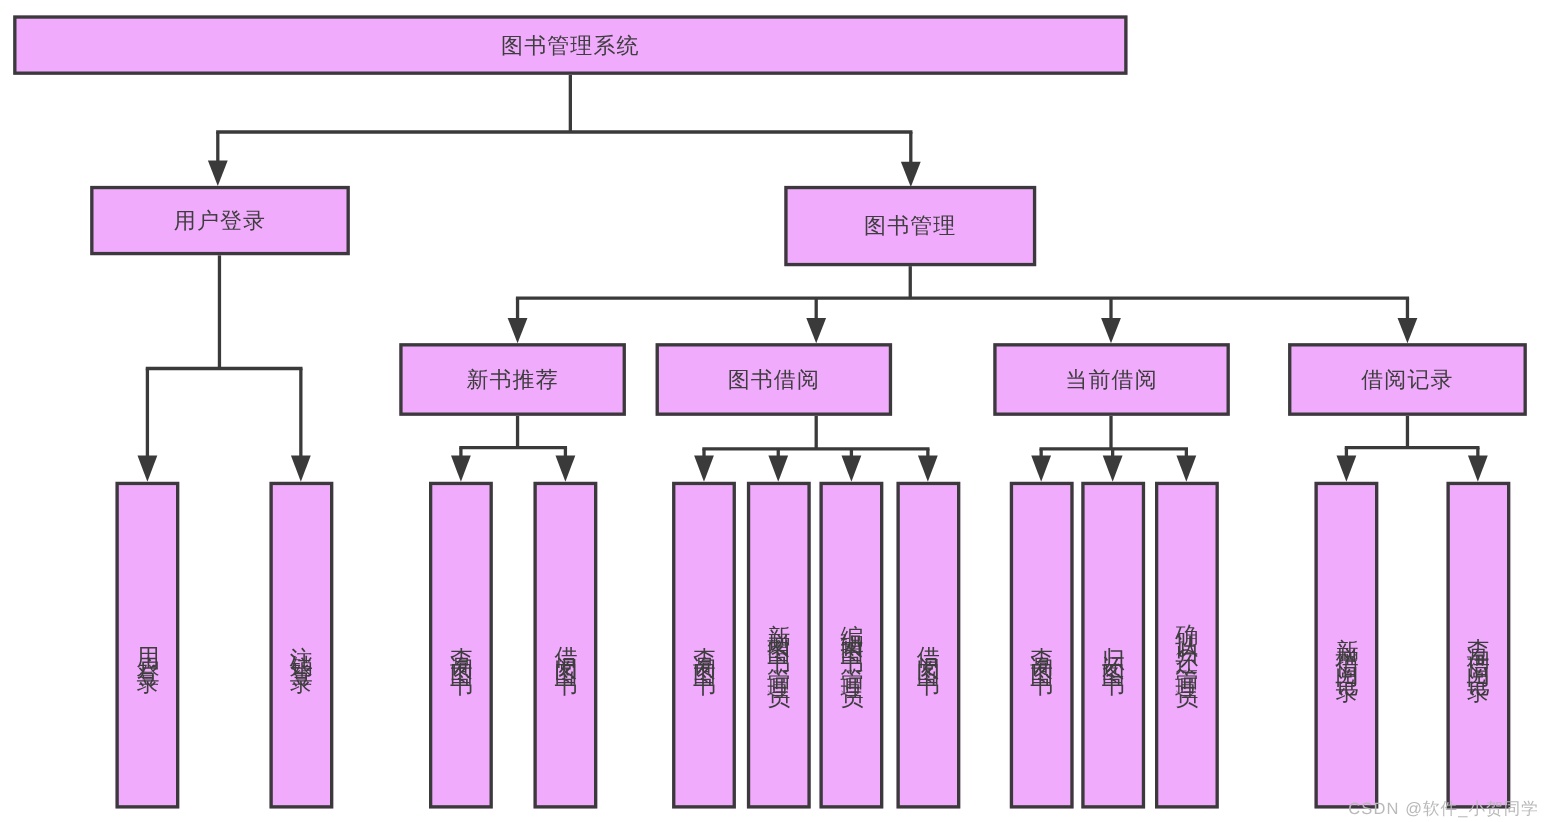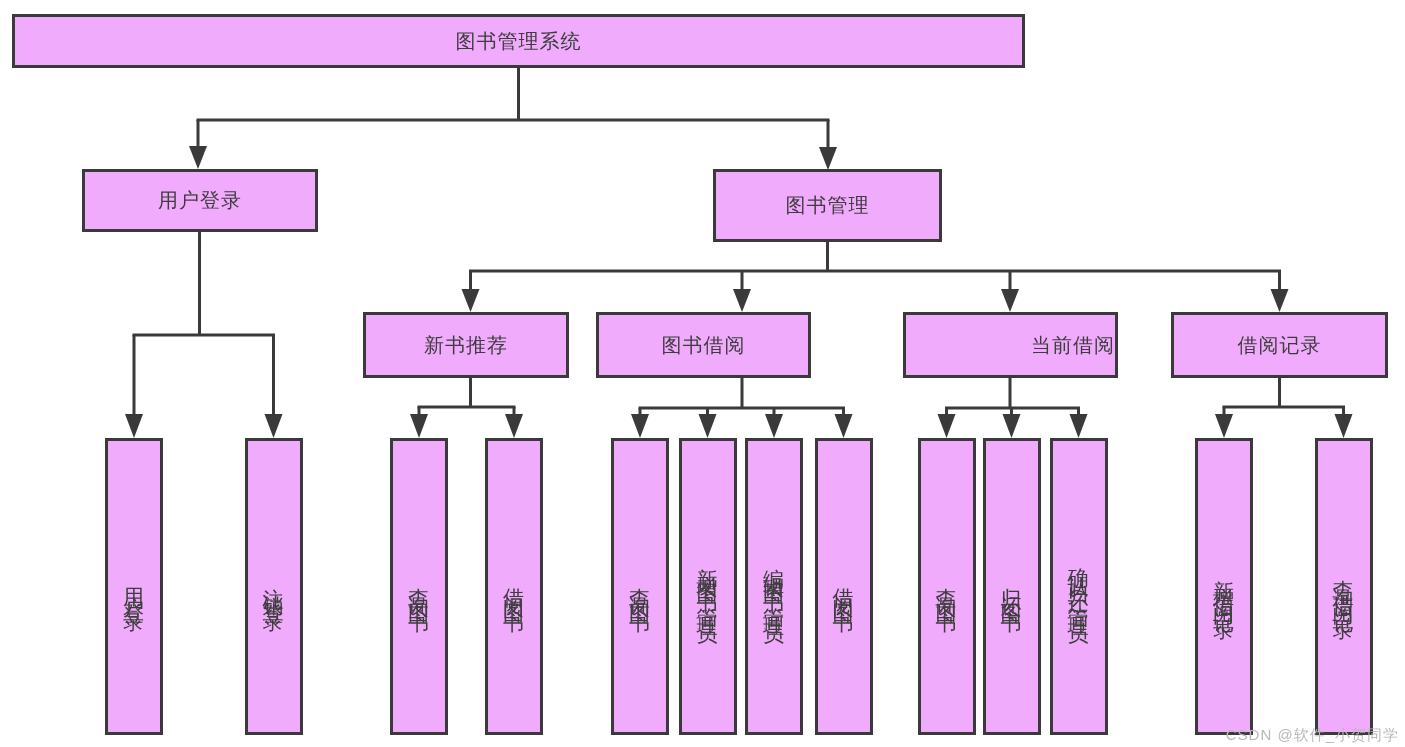--- a/index.html
+++ b/index.html
@@ -44,21 +44,21 @@
     font-size: 21px;
     letter-spacing: 8px;
     line-height: 1;
   }
   .root    { left: 12px;  top: 14px;  width: 1013px; height: 54px; }
   .lvl2a   { left: 82px;  top: 169px; width: 236px;  height: 63px; }
   .lvl2b   { left: 713px; top: 169px; width: 229px;  height: 73px; }
   .lvl3    { top: 312px; height: 66px; }
   .l3a { left: 363px;  width: 206px; }
   .l3b { left: 596px;  width: 215px; }
-  .l3c { left: 903px;  width: 215px; justify-content: flex-end; }
+  .l3c { left: 903px;  width: 215px; }
   .l3d { left: 1171px; width: 217px; }
   .leaf { top: 438px; height: 297px; width: 58px; }
   .lf01 { left: 105px;    }
   .lf02 { left: 244.5px;  }
   .lf03 { left: 390px;    }
   .lf04 { left: 485px;    }
   .lf05 { left: 611px;    }
   .lf06 { left: 678.5px;  }
   .lf07 { left: 745px;    }
   .lf08 { left: 814.5px;  }

